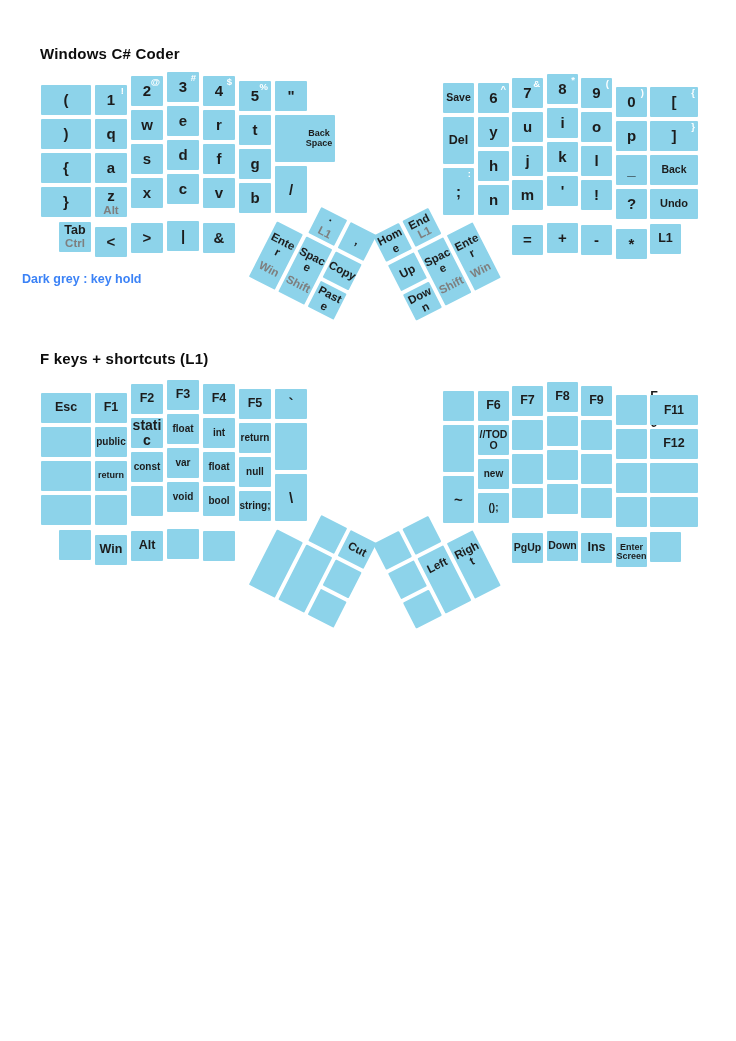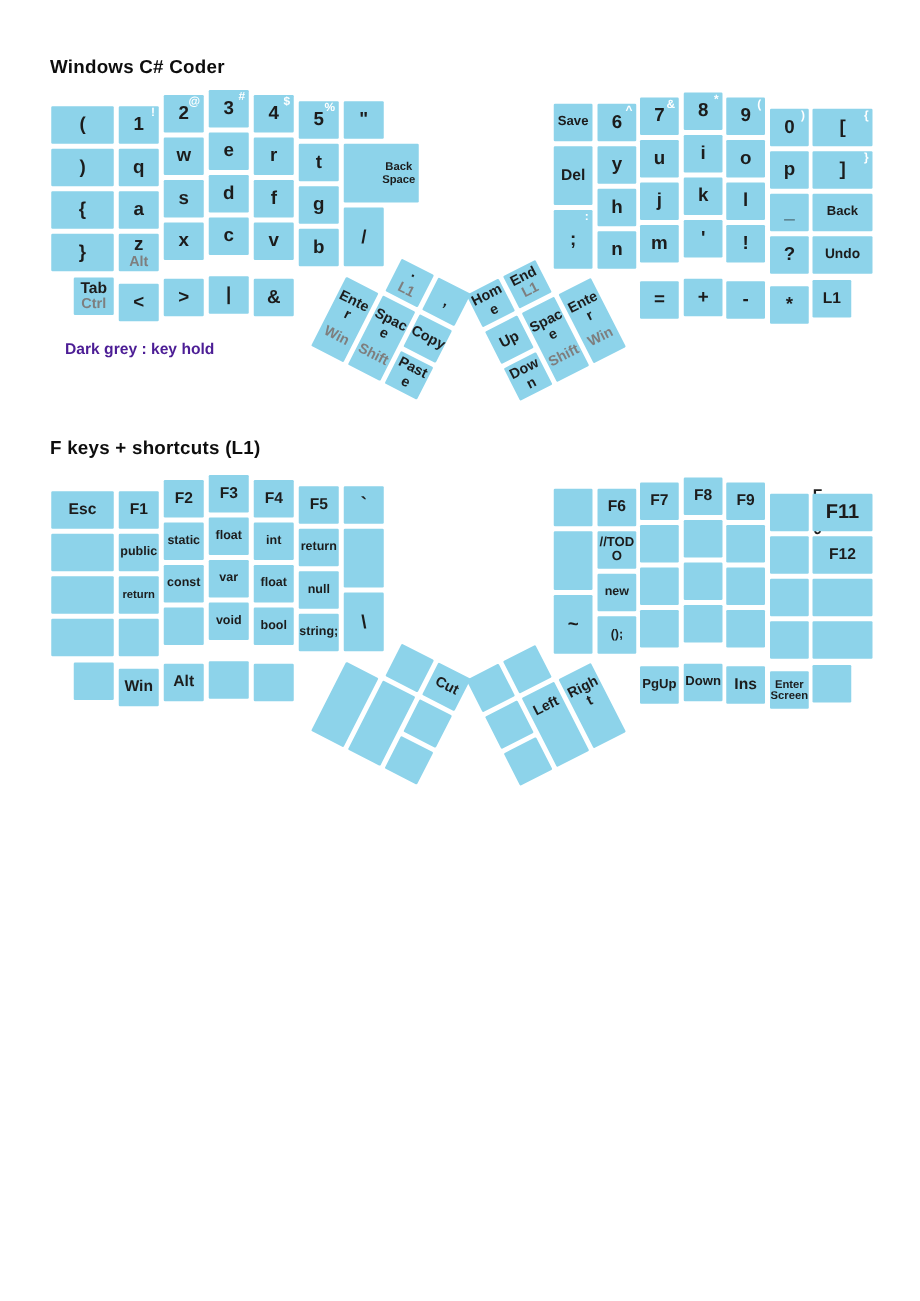--- a/index.html
+++ b/index.html
@@ -4,21 +4,21 @@
 <style>
   html,body{margin:0;padding:0;background:#fff;}
   .page{
     position:relative;width:736px;height:1041px;background:#ffffff;
     font-family:"Liberation Sans",sans-serif;font-weight:700;overflow:hidden;
   }
   .title{
     position:absolute;left:40px;font-size:15px;color:#0d0d0d;letter-spacing:0.2px;
   }
   .legend-note{
-    position:absolute;left:52px;top:272px;font-size:12.5px;color:#4c1d95;
+    position:absolute;left:22px;top:272px;font-size:12.5px;color:#3b82f6;
   }
   .kb{position:absolute;left:0;width:736px;height:290px;}
   .kgroup{position:absolute;}
   .g0{left:41px;top:0;}
   .g1{left:443px;top:2px;}
   .g2{left:292px;top:120px;width:95px;height:95px;transform:rotate(27deg);transform-origin:0 0;}
   .g3{left:373px;top:164px;width:95px;height:95px;transform:rotate(-27deg);transform-origin:0 0;}
   .key{
     position:absolute;background:var(--key-color,#8dd3ea);
     display:flex;flex-direction:column;align-items:center;justify-content:center;
@@ -317,21 +317,21 @@
           <span class="m" style="font-size: 12.5px;">F5</span>
         </div>
         <div class="key" style="left: 234px; top: 9px; width: 32px; height: 30px;">
           <span class="m" style="font-size: 15px;">`</span>
         </div>
         <div class="key" style="left: 0px; top: 47px; width: 50px; height: 30px;"></div>
         <div class="key" style="left: 54px; top: 47px; width: 32px; height: 30px;">
           <span class="m" style="font-size: 10px;">public</span>
         </div>
         <div class="key" style="left: 90px; top: 38px; width: 32px; height: 30px;">
-          <span class="m" style="font-size: 10px;">static</span>
+          <span class="m" style="font-size: 14px;">static</span>
         </div>
         <div class="key" style="left: 126px; top: 34px; width: 32px; height: 30px;">
           <span class="m" style="font-size: 10px;">float</span>
         </div>
         <div class="key" style="left: 162px; top: 38px; width: 32px; height: 30px;">
           <span class="m" style="font-size: 10px;">int</span>
         </div>
         <div class="key" style="left: 198px; top: 43px; width: 32px; height: 30px;">
           <span class="m" style="font-size: 10px;">return</span>
         </div>
@@ -388,21 +388,21 @@
         <div class="key" style="left: 104px; top: 0px; width: 31px; height: 30px;">
           <span class="m" style="font-size: 12.5px;">F8</span>
         </div>
         <div class="key" style="left: 138px; top: 4px; width: 31px; height: 30px;">
           <span class="m" style="font-size: 12.5px;">F9</span>
         </div>
         <div class="key" style="left: 173px; top: 13px; width: 31px; height: 30px;">
           <span class="m" style="font-size: 12.5px; margin-left: 45px;">F10</span>
         </div>
         <div class="key" style="left: 207px; top: 13px; width: 48px; height: 30px;">
-          <span class="m" style="font-size: 16px;">F11</span>
+          <span class="m" style="font-size: 12px;">F11</span>
         </div>
         <div class="key" style="left: 0px; top: 43px; width: 31px; height: 47px;"></div>
         <div class="key" style="left: 35px; top: 43px; width: 31px; height: 30px;">
           <span class="m" style="font-size: 10.5px;">//TODO</span>
         </div>
         <div class="key" style="left: 69px; top: 38px; width: 31px; height: 30px;"></div>
         <div class="key" style="left: 104px; top: 34px; width: 31px; height: 30px;"></div>
         <div class="key" style="left: 138px; top: 38px; width: 31px; height: 30px;"></div>
         <div class="key" style="left: 173px; top: 47px; width: 31px; height: 30px;"></div>
         <div class="key" style="left: 207px; top: 47px; width: 48px; height: 30px;">

